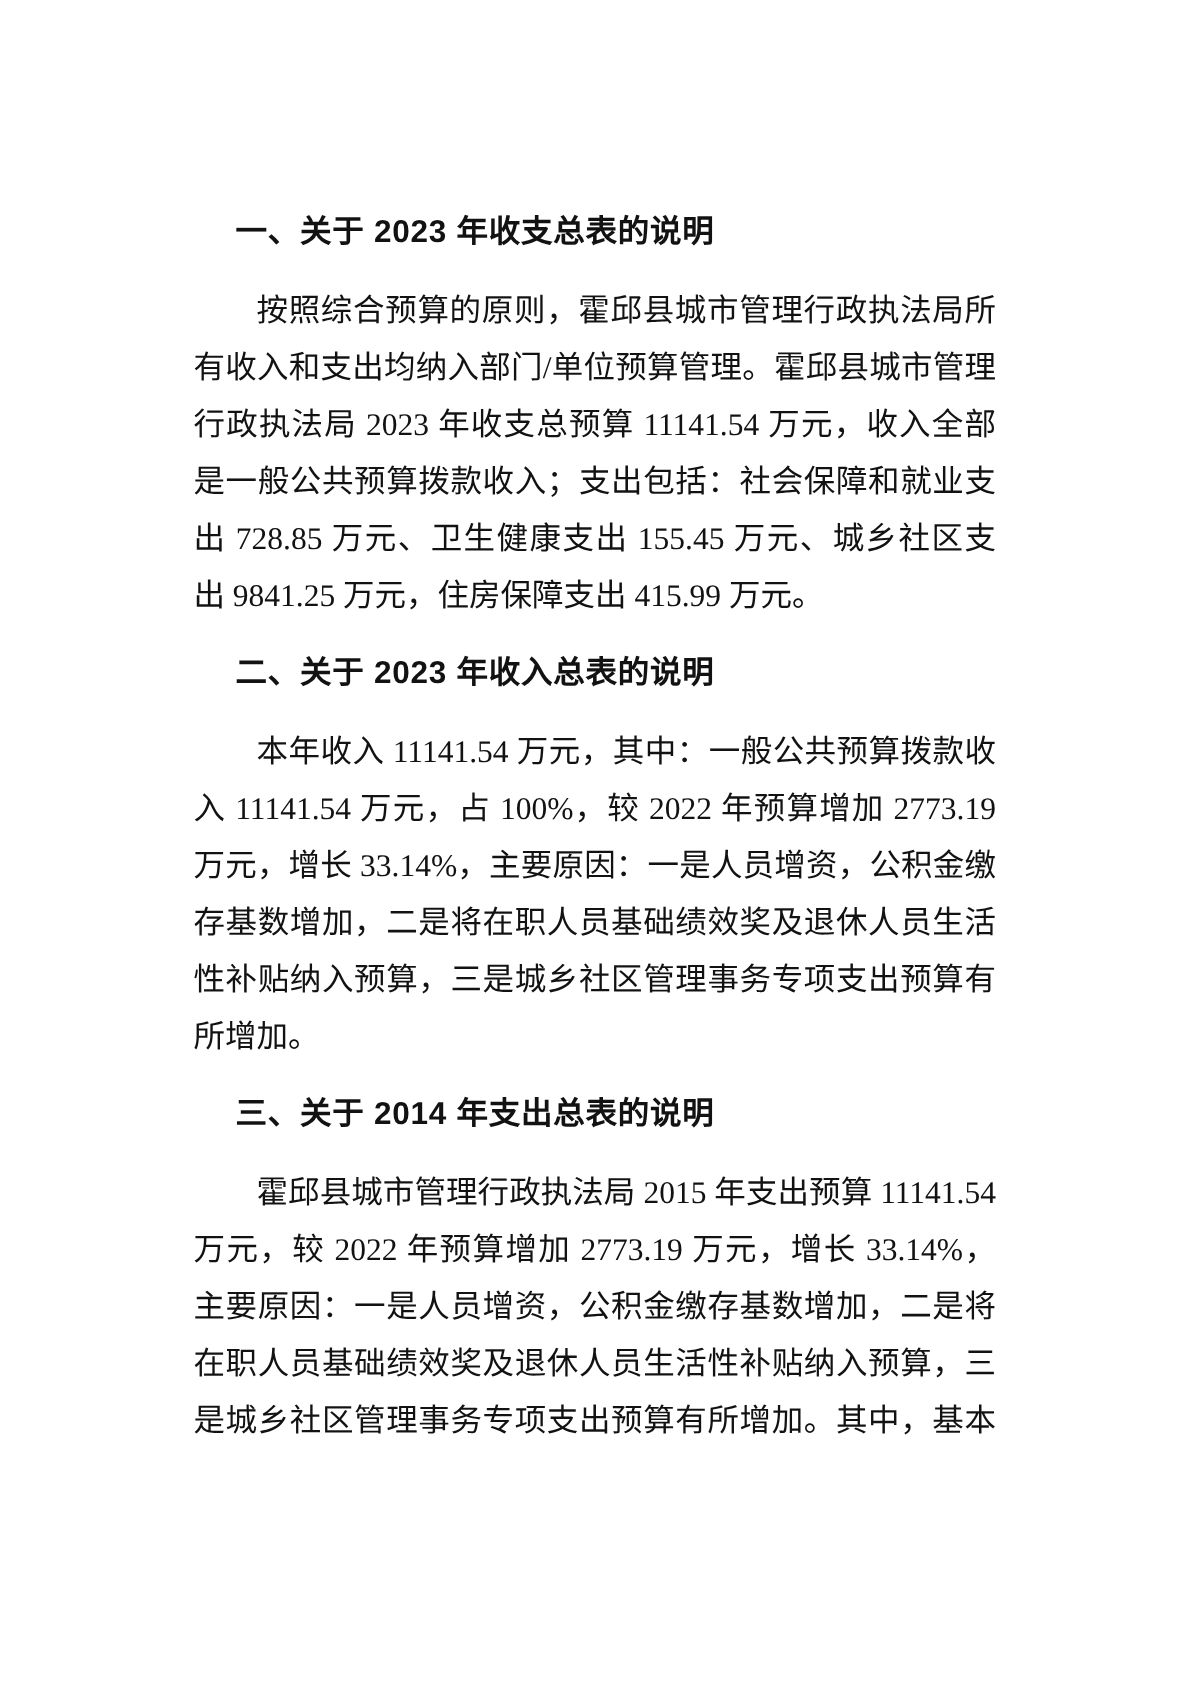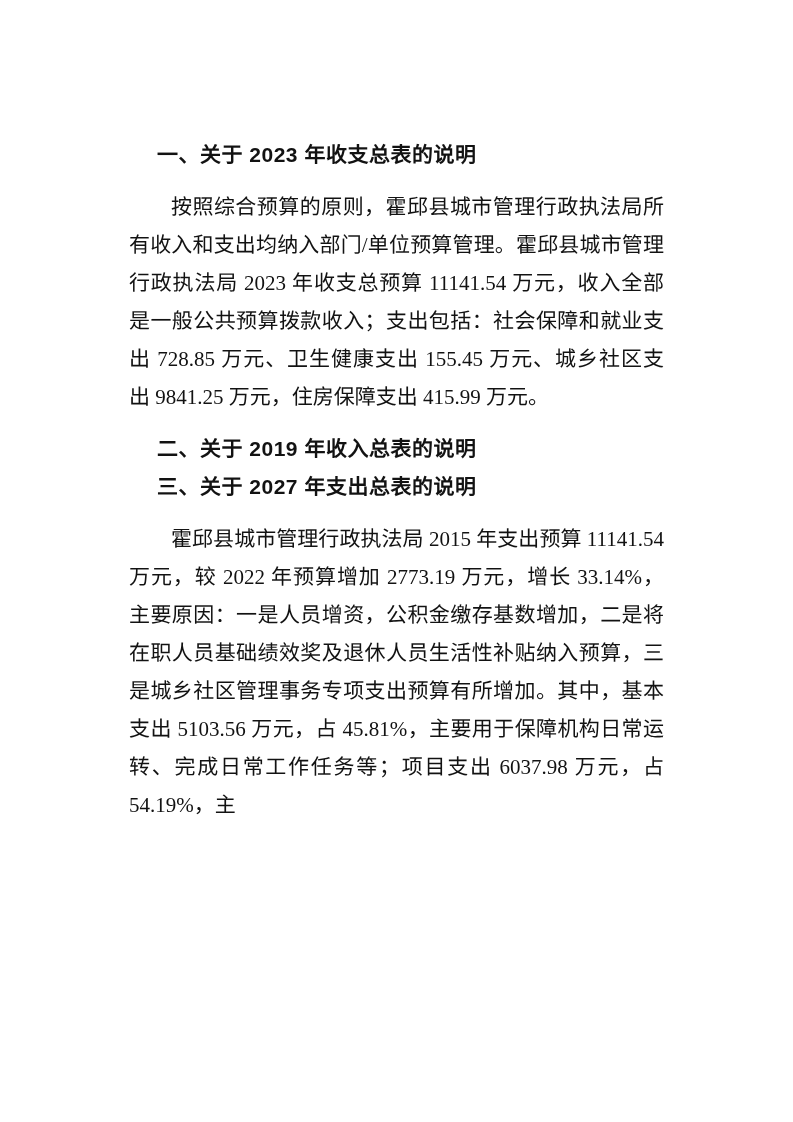--- a/index.html
+++ b/index.html
@@ -58,25 +58,26 @@
 <div class="page">
 
   <div class="content">
 
     <section>
       <h2 class="section-heading">一、关于 2023 年收支总表的说明</h2>
       <p class="para">按照综合预算的原则，霍邱县城市管理行政执法局所有收入和支出均纳入部门/单位预算管理。霍邱县城市管理行政执法局 2023 年收支总预算 11141.54 万元，收入全部是一般公共预算拨款收入；支出包括：社会保障和就业支出 728.85 万元、卫生健康支出 155.45 万元、城乡社区支出 9841.25 万元，住房保障支出 415.99 万元。</p>
     </section>
 
     <section>
-      <h2 class="section-heading">二、关于 2019 年收入总表的说明</h2>
+      <h2 class="section-heading">二、关于 2023 年收入总表的说明</h2>
+      <p class="para">本年收入 11141.54 万元，其中：一般公共预算拨款收入 11141.54 万元，占 100%，较 2022 年预算增加 2773.19 万元，增长 33.14%，主要原因：一是人员增资，公积金缴存基数增加，二是将在职人员基础绩效奖及退休人员生活性补贴纳入预算，三是城乡社区管理事务专项支出预算有所增加。</p>
     </section>
 
     <section>
-      <h2 class="section-heading">三、关于 2027 年支出总表的说明</h2>
+      <h2 class="section-heading">三、关于 2014 年支出总表的说明</h2>
       <p class="para">霍邱县城市管理行政执法局 2015 年支出预算 11141.54 万元，较 2022 年预算增加 2773.19 万元，增长 33.14%，主要原因：一是人员增资，公积金缴存基数增加，二是将在职人员基础绩效奖及退休人员生活性补贴纳入预算，三是城乡社区管理事务专项支出预算有所增加。其中，基本支出 5103.56 万元，占 45.81%，主要用于保障机构日常运转、完成日常工作任务等；项目支出 6037.98 万元，占 54.19%，主</p>
     </section>
 
   </div>
 
   <div class="footer">
     <span>– 9 –</span>
   </div>
 
 </div>

